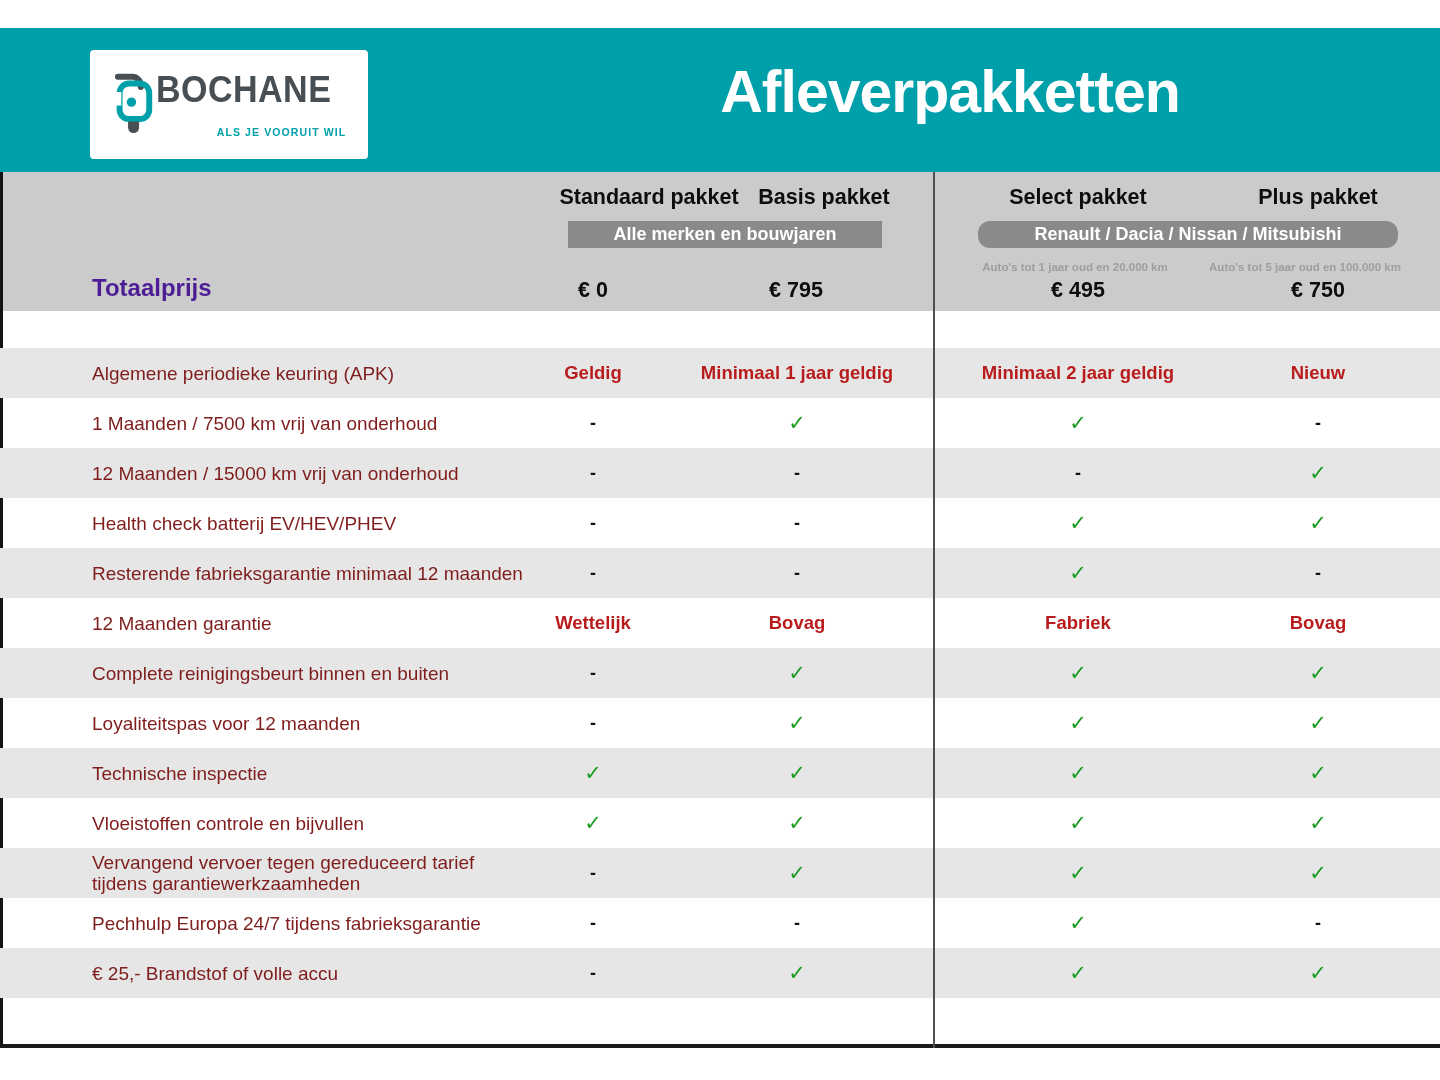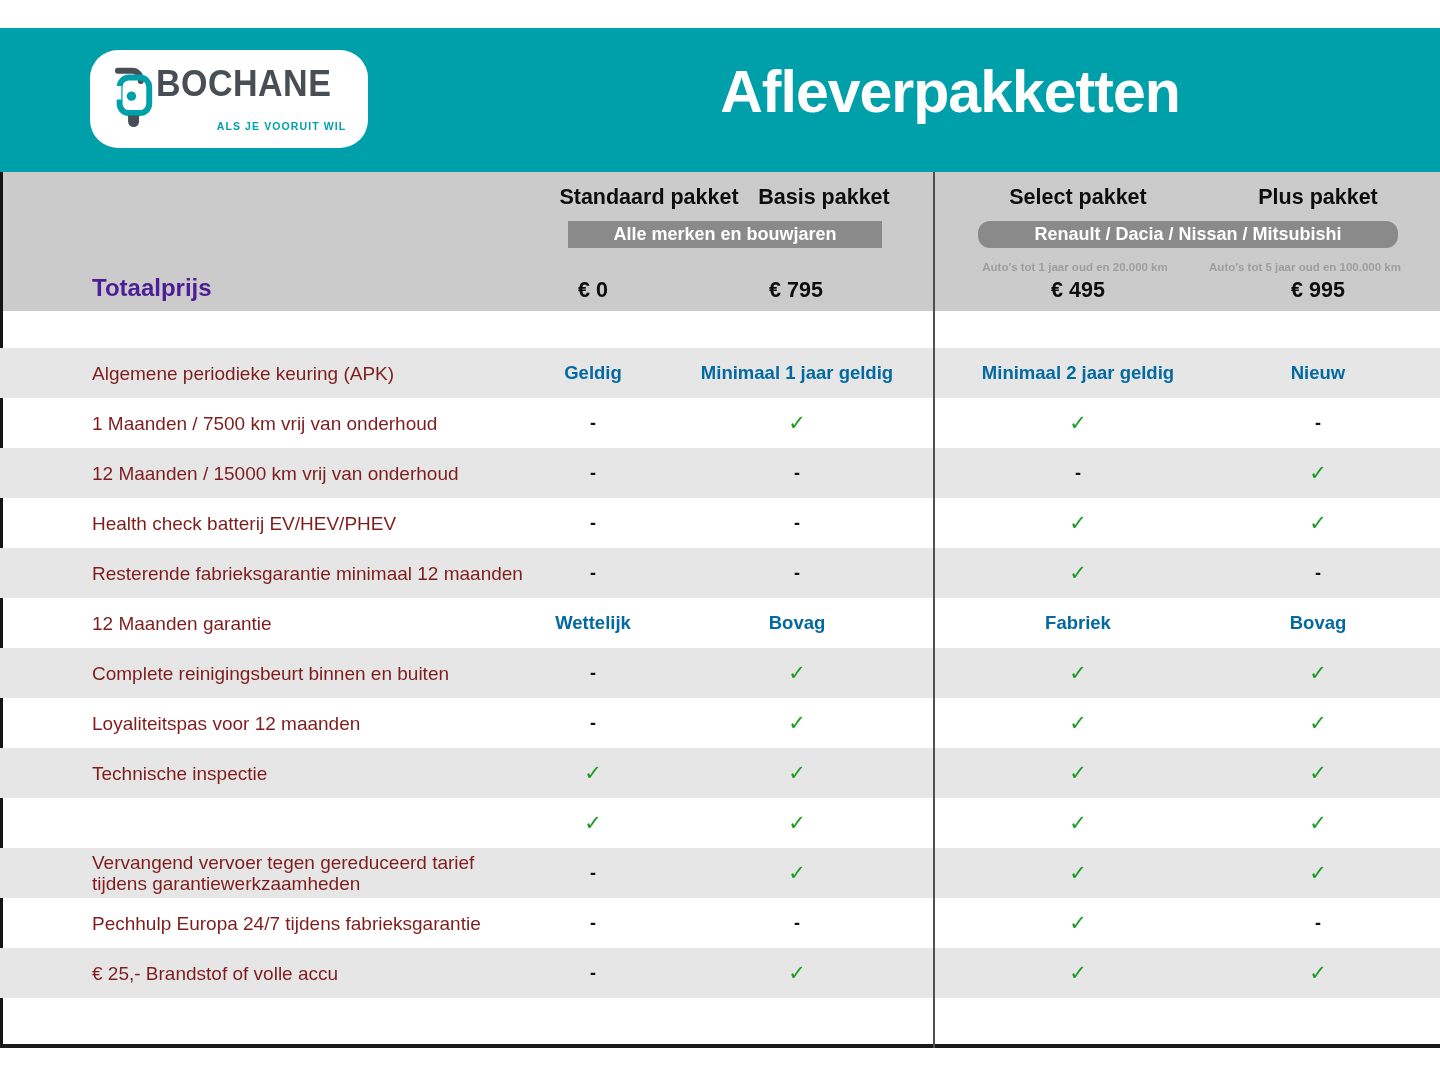--- a/index.html
+++ b/index.html
@@ -1,22 +1,22 @@
 <!DOCTYPE html>
 <html><head>
 <meta charset="utf-8">
 <style>
   html,body{margin:0;padding:0;background:#ffffff;}
   .stage{position:relative;width:1440px;height:1080px;overflow:hidden;
          font-family:"Liberation Sans","DejaVu Sans",sans-serif;background:#ffffff;}
 
   
   .teal-band{position:absolute;left:0;top:28px;width:1440px;height:144px;background:#00A0AA;}
-  .logo-box{position:absolute;left:90px;top:22px;width:278px;height:98px;background:#ffffff;
-            border-radius:28px;display:flex;align-items:center;justify-content:center;gap:0;}
+  .logo-box{position:absolute;left:90px;top:22px;width:278px;height:109px;background:#ffffff;
+            border-radius:4px;display:flex;align-items:center;justify-content:center;gap:0;}
   .logo-text{display:flex;flex-direction:column;align-items:flex-end;}
   .logo-name{font-size:37px;font-weight:bold;color:#474F54;letter-spacing:.5px;line-height:36px;
              font-family:"Liberation Sans",sans-serif;transform:scaleX(.92);transform-origin:left;}
   .logo-tagline{font-size:10.5px;font-weight:bold;color:#00A0AA;letter-spacing:1.1px;margin-top:18px;}
   .page-title{position:absolute;left:460px;right:0;top:30px;text-align:center;color:#ffffff;
               font-size:59px;font-weight:800;letter-spacing:-1px;}
 
   
   .header-band{position:absolute;left:0;top:172px;width:1440px;height:139px;background:#CBCBCB;}
   .left-bar{position:absolute;left:0;top:0;width:3px;height:100%;background:#141414;}
@@ -38,21 +38,21 @@
   
   .gap-row{position:absolute;left:0;top:311px;width:1440px;height:37px;background:#ffffff;}
   .rows{position:absolute;left:0;top:348px;width:1440px;}
   .row{position:relative;width:1440px;height:50px;}
   .row-gray{background:#E6E6E6;}
   .row-white{background:#ffffff;}
   .row-label{position:absolute;left:92px;top:0;height:100%;width:450px;display:flex;align-items:center;
              font-size:19px;color:#7f1d1d;line-height:21px;white-space:pre-line;}
   .cell{position:absolute;top:0;height:100%;width:240px;display:flex;align-items:center;justify-content:center;}
   .c0{left:473px;} .c1{left:677px;} .c2{left:958px;} .c3{left:1198px;}
-  .val-text{color:#0369a1;font-weight:bold;font-size:18.5px;}
+  .val-text{color:#b91c1c;font-weight:bold;font-size:18.5px;}
   .val-check{color:#1A9B20;font-weight:600;font-size:21px;}
   .val-dash{color:#111111;font-weight:bold;font-size:18px;}
 
   .bottom-white{position:absolute;left:0;top:998px;width:1440px;height:46px;background:#ffffff;}
   .bottom-line{position:absolute;left:0;top:1044px;width:1440px;height:4px;background:#1A1A1A;}
   .divider{position:absolute;left:933px;top:172px;width:2px;height:876px;background:#4F4F4F;}
 </style>
 </head>
 <body>
 
@@ -87,21 +87,21 @@
     <div class="badge badge1">Alle merken en bouwjaren</div>
     <div class="badge badge2">Renault / Dacia / Nissan / Mitsubishi</div>
 
     <div class="col-note note2">Auto's tot 1 jaar oud en 20.000 km</div>
     <div class="col-note note3">Auto's tot 5 jaar oud en 100.000 km</div>
 
     <div class="total-label">Totaalprijs</div>
     <div class="price p0">€ 0</div>
     <div class="price p1">€ 795</div>
     <div class="price p2">€ 495</div>
-    <div class="price p3">€ 995</div>
+    <div class="price p3">€ 750</div>
   </div>
 
   <div class="gap-row">
     <div class="left-bar"></div>
   </div>
 
   <div class="rows">
       <div class="row row-gray">
         <div class="row-label">Algemene periodieke keuring (APK)</div>
         <div class="cell c0 val-text">Geldig</div>
@@ -164,20 +164,21 @@
       </div>
       <div class="row row-gray">
         <div class="row-label">Technische inspectie</div>
         <div class="cell c0 val-check">✓</div>
         <div class="cell c1 val-check">✓</div>
         <div class="cell c2 val-check">✓</div>
         <div class="cell c3 val-check">✓</div>
       </div>
       <div class="row row-white">
         <div class="left-bar"></div>
+        <div class="row-label">Vloeistoffen controle en bijvullen</div>
         <div class="cell c0 val-check">✓</div>
         <div class="cell c1 val-check">✓</div>
         <div class="cell c2 val-check">✓</div>
         <div class="cell c3 val-check">✓</div>
       </div>
       <div class="row row-gray">
         <div class="row-label">Vervangend vervoer tegen gereduceerd tarief
 tijdens garantiewerkzaamheden</div>
         <div class="cell c0 val-dash">-</div>
         <div class="cell c1 val-check">✓</div>

